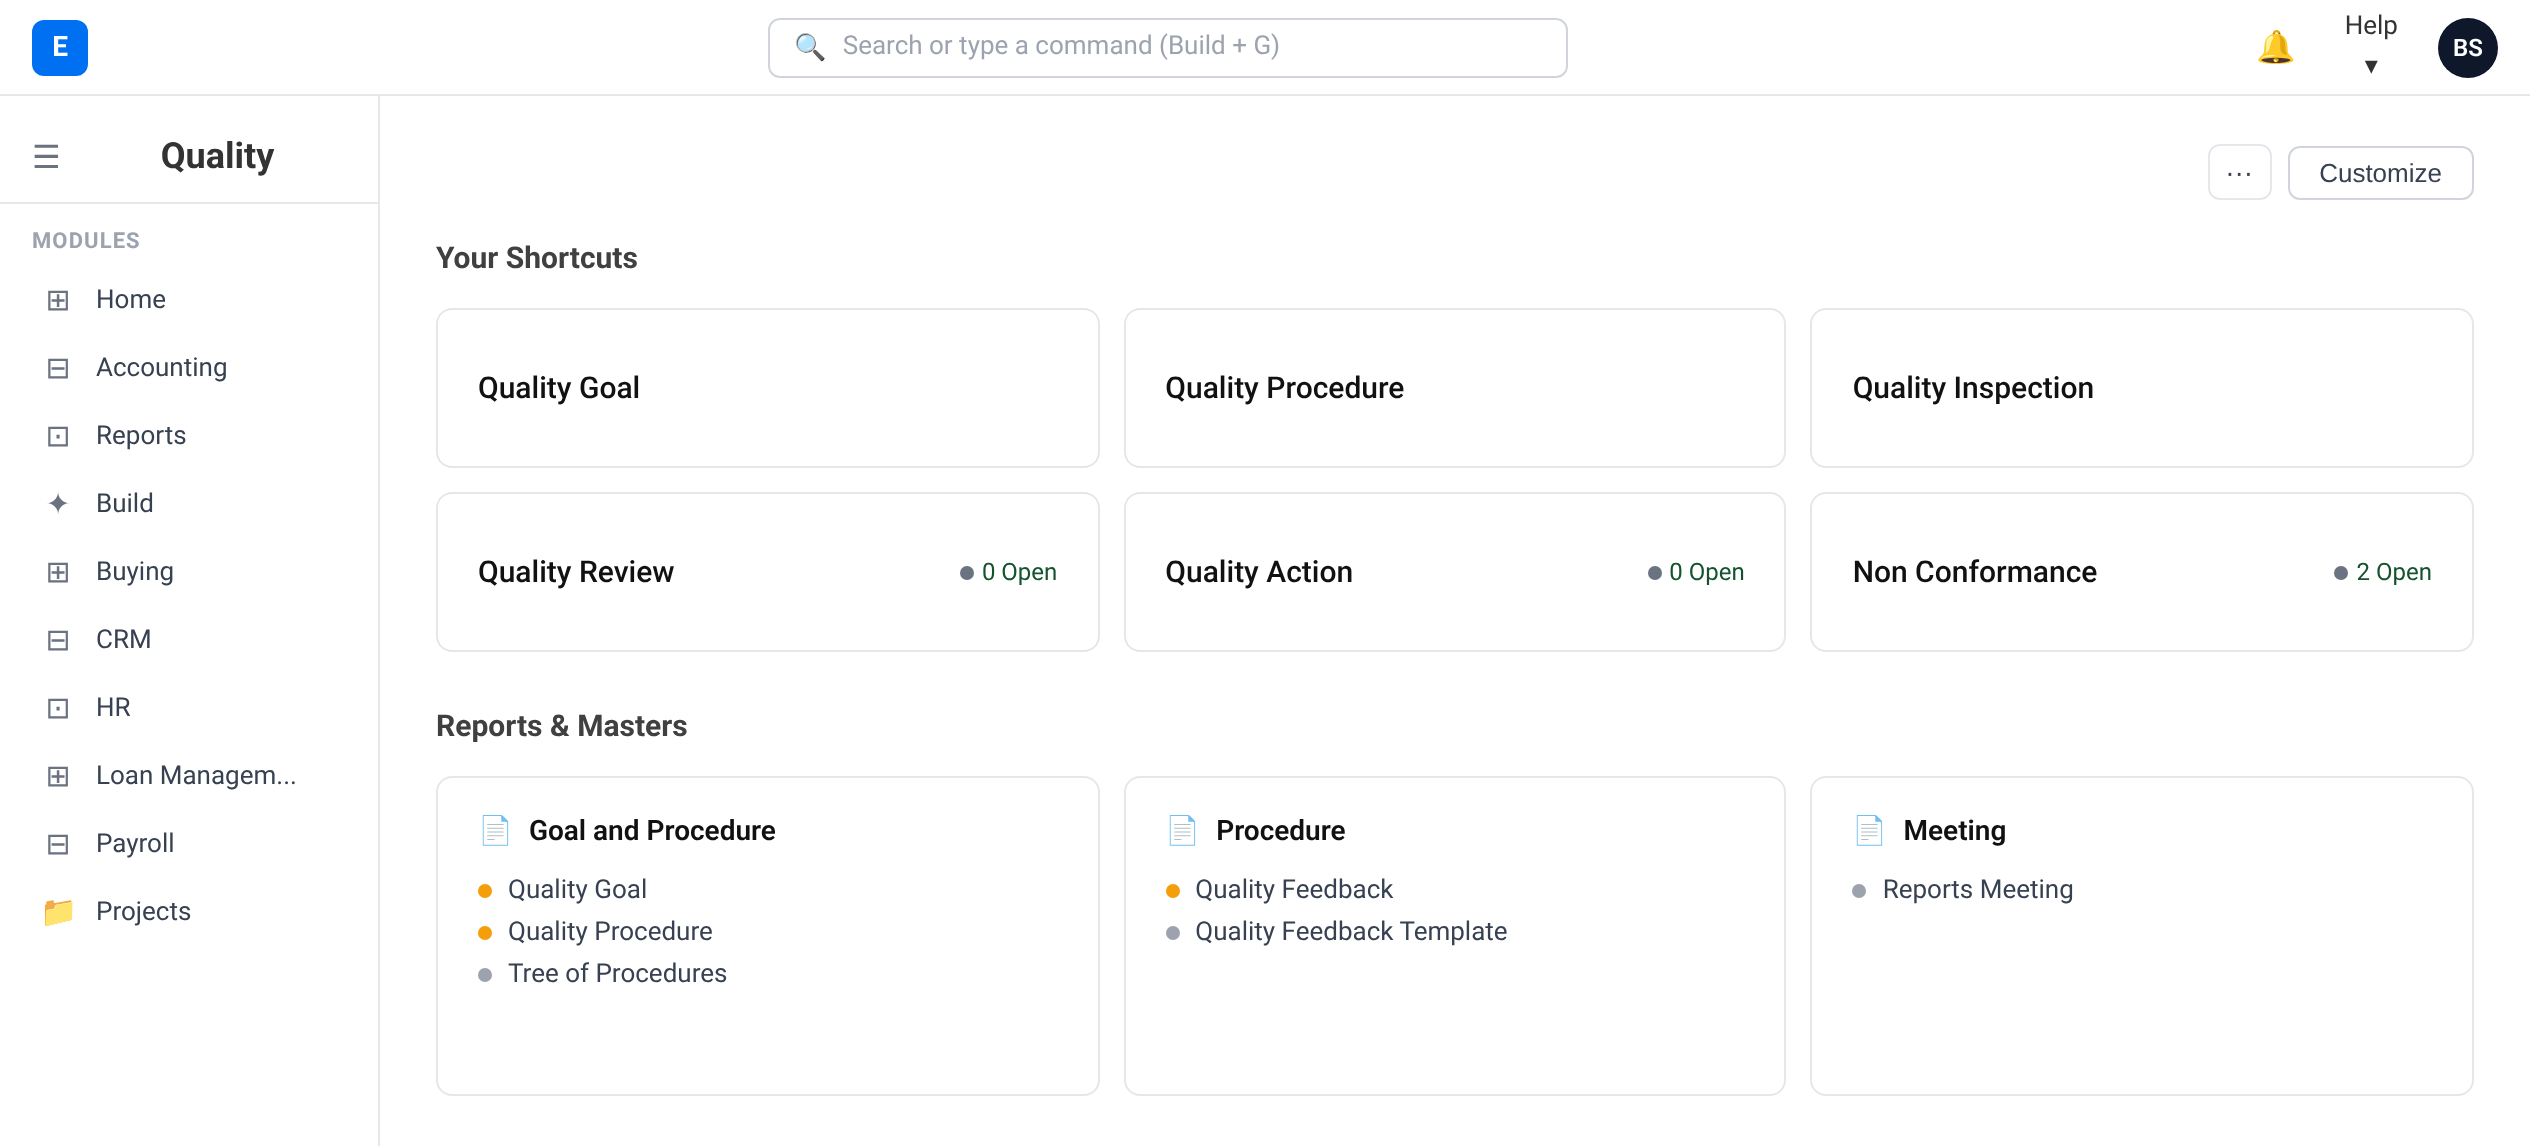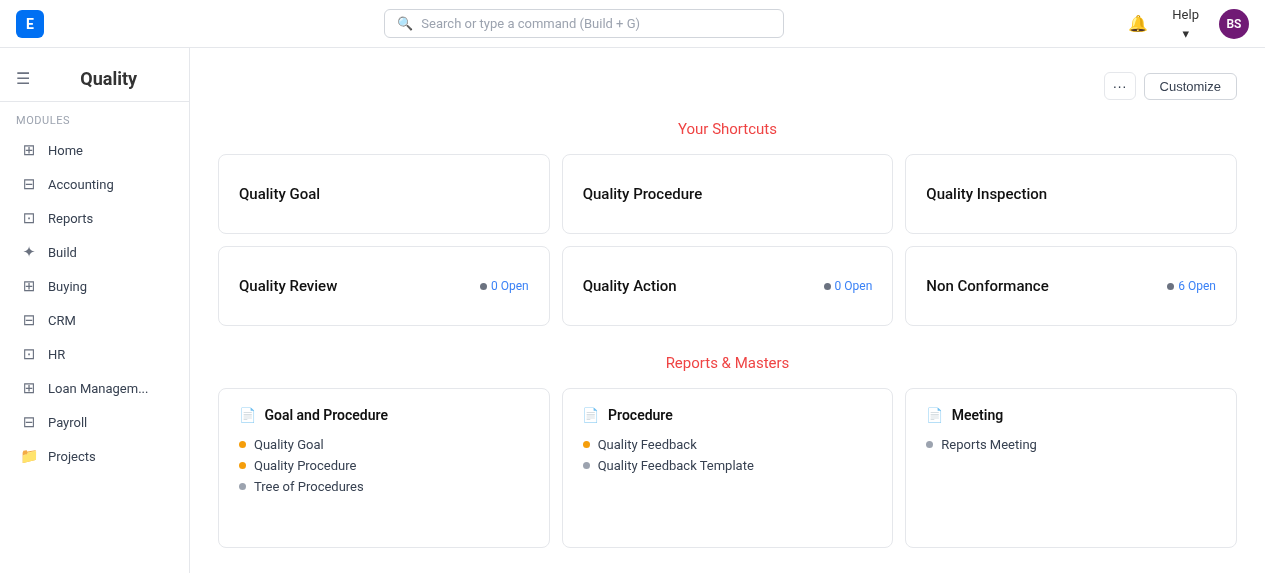--- a/index.html
+++ b/index.html
@@ -20,59 +20,59 @@
     .topnav-center { flex: 1; max-width: 400px; margin: 0 auto; }
     .search-bar {
       display: flex; align-items: center; gap: 8px;
       border: 1px solid #d1d5db; border-radius: 6px;
       padding: 6px 12px; color: #6b7280; font-size: 13px; cursor: pointer;
       background: #fff; width: 100%;
     }
     .topnav-right { display: flex; align-items: center; gap: 12px; }
     .notif-icon { width: 28px; height: 28px; display: flex; align-items: center; justify-content: center; cursor: pointer; color: #6b7280; font-size: 16px; position: relative; }
     .help-btn { display: flex; align-items: center; gap: 4px; font-size: 13px; color: #333; cursor: pointer; padding: 4px 8px; border-radius: 4px; flex-direction: column; }
-    .avatar { width: 30px; height: 30px; border-radius: 50%; background: #701a75; color: #fff; display: flex; align-items: center; justify-content: center; font-size: 12px; font-weight: 600; cursor: pointer; }
+    .avatar { width: 30px; height: 30px; border-radius: 50%; background: #0f172a; color: #fff; display: flex; align-items: center; justify-content: center; font-size: 12px; font-weight: 600; cursor: pointer; }
 
     
     .main-layout { display: flex; flex: 1; overflow: hidden; }
 
     
     .sidebar {
       width: 190px; border-right: 1px solid #e5e7eb; overflow-y: auto;
       padding: 16px 0; flex-shrink: 0;
     }
     .sidebar-header {
       display: flex; align-items: center; gap: 8px;
       padding: 4px 16px 12px; border-bottom: 1px solid #e5e7eb; margin-bottom: 8px;
     }
     .sidebar-title { font-size: 18px; font-weight: 700; margin-left: 42px; }
     .menu-icon { font-size: 16px; color: #6b7280; cursor: pointer; }
-    .modules-label { font-size: 11px; color: #9ca3af; font-weight: 400; letter-spacing: 0.05em; padding: 4px 16px 6px; }
+    .modules-label { font-size: 11px; color: #9ca3af; font-weight: 700; letter-spacing: 0.05em; padding: 4px 16px 6px; }
     .sidebar-item {
       display: flex; align-items: center; gap: 10px;
       padding: 8px 16px; font-size: 13px; color: #374151; cursor: pointer;
       border-radius: 4px; margin: 0 4px;
     }
     .sidebar-item .si-icon { font-size: 15px; color: #6b7280; width: 18px; text-align: center; }
 
     
     .content { flex: 1; overflow-y: auto; padding: 24px 28px; }
-    .section-title { font-size: 15px; font-weight: 400; margin-bottom: 16px; color: #ef4444; text-align: center; }
+    .section-title { font-size: 15px; font-weight: 700; margin-bottom: 16px; color: #404040; }
 
     
     .shortcuts-grid { display: grid; grid-template-columns: 1fr 1fr 1fr; gap: 12px; margin-bottom: 28px; }
     .shortcut-card {
       border: 1px solid #e5e7eb; border-radius: 8px; padding: 24px 20px;
       cursor: pointer; background: #fff; transition: box-shadow 0.15s;
       min-height: 80px; display: flex; align-items: center; justify-content: space-between;
     }
     .shortcut-card .card-title { font-size: 15px; font-weight: 500; color: #111; }
     .open-badge {
       display: flex; align-items: center; gap: 4px;
-      font-size: 12px; color: #3b82f6; white-space: nowrap;
+      font-size: 12px; color: #14532d; white-space: nowrap;
     }
     .open-dot { width: 7px; height: 7px; border-radius: 50%; background: #6b7280; display: inline-block; }
 
     
     .reports-grid { display: grid; grid-template-columns: 1fr 1fr 1fr; gap: 12px; }
     .report-card {
       border: 1px solid #e5e7eb; border-radius: 8px; padding: 18px 20px;
       background: #fff; min-height: 160px;
     }
     .report-card-header {
@@ -206,21 +206,21 @@
           <span class="card-title">Quality Action</span>
           <div class="open-badge">
             <span class="open-dot"></span>
             <span>0 Open</span>
           </div>
         </div>
         <div class="shortcut-card">
           <span class="card-title">Non Conformance</span>
           <div class="open-badge">
             <span class="open-dot"></span>
-            <span>6 Open</span>
+            <span>2 Open</span>
           </div>
         </div>
 
       </div>
     </div>
 
     <div>
       <div class="section-title">Reports &amp; Masters</div>
       <div class="reports-grid">
 

